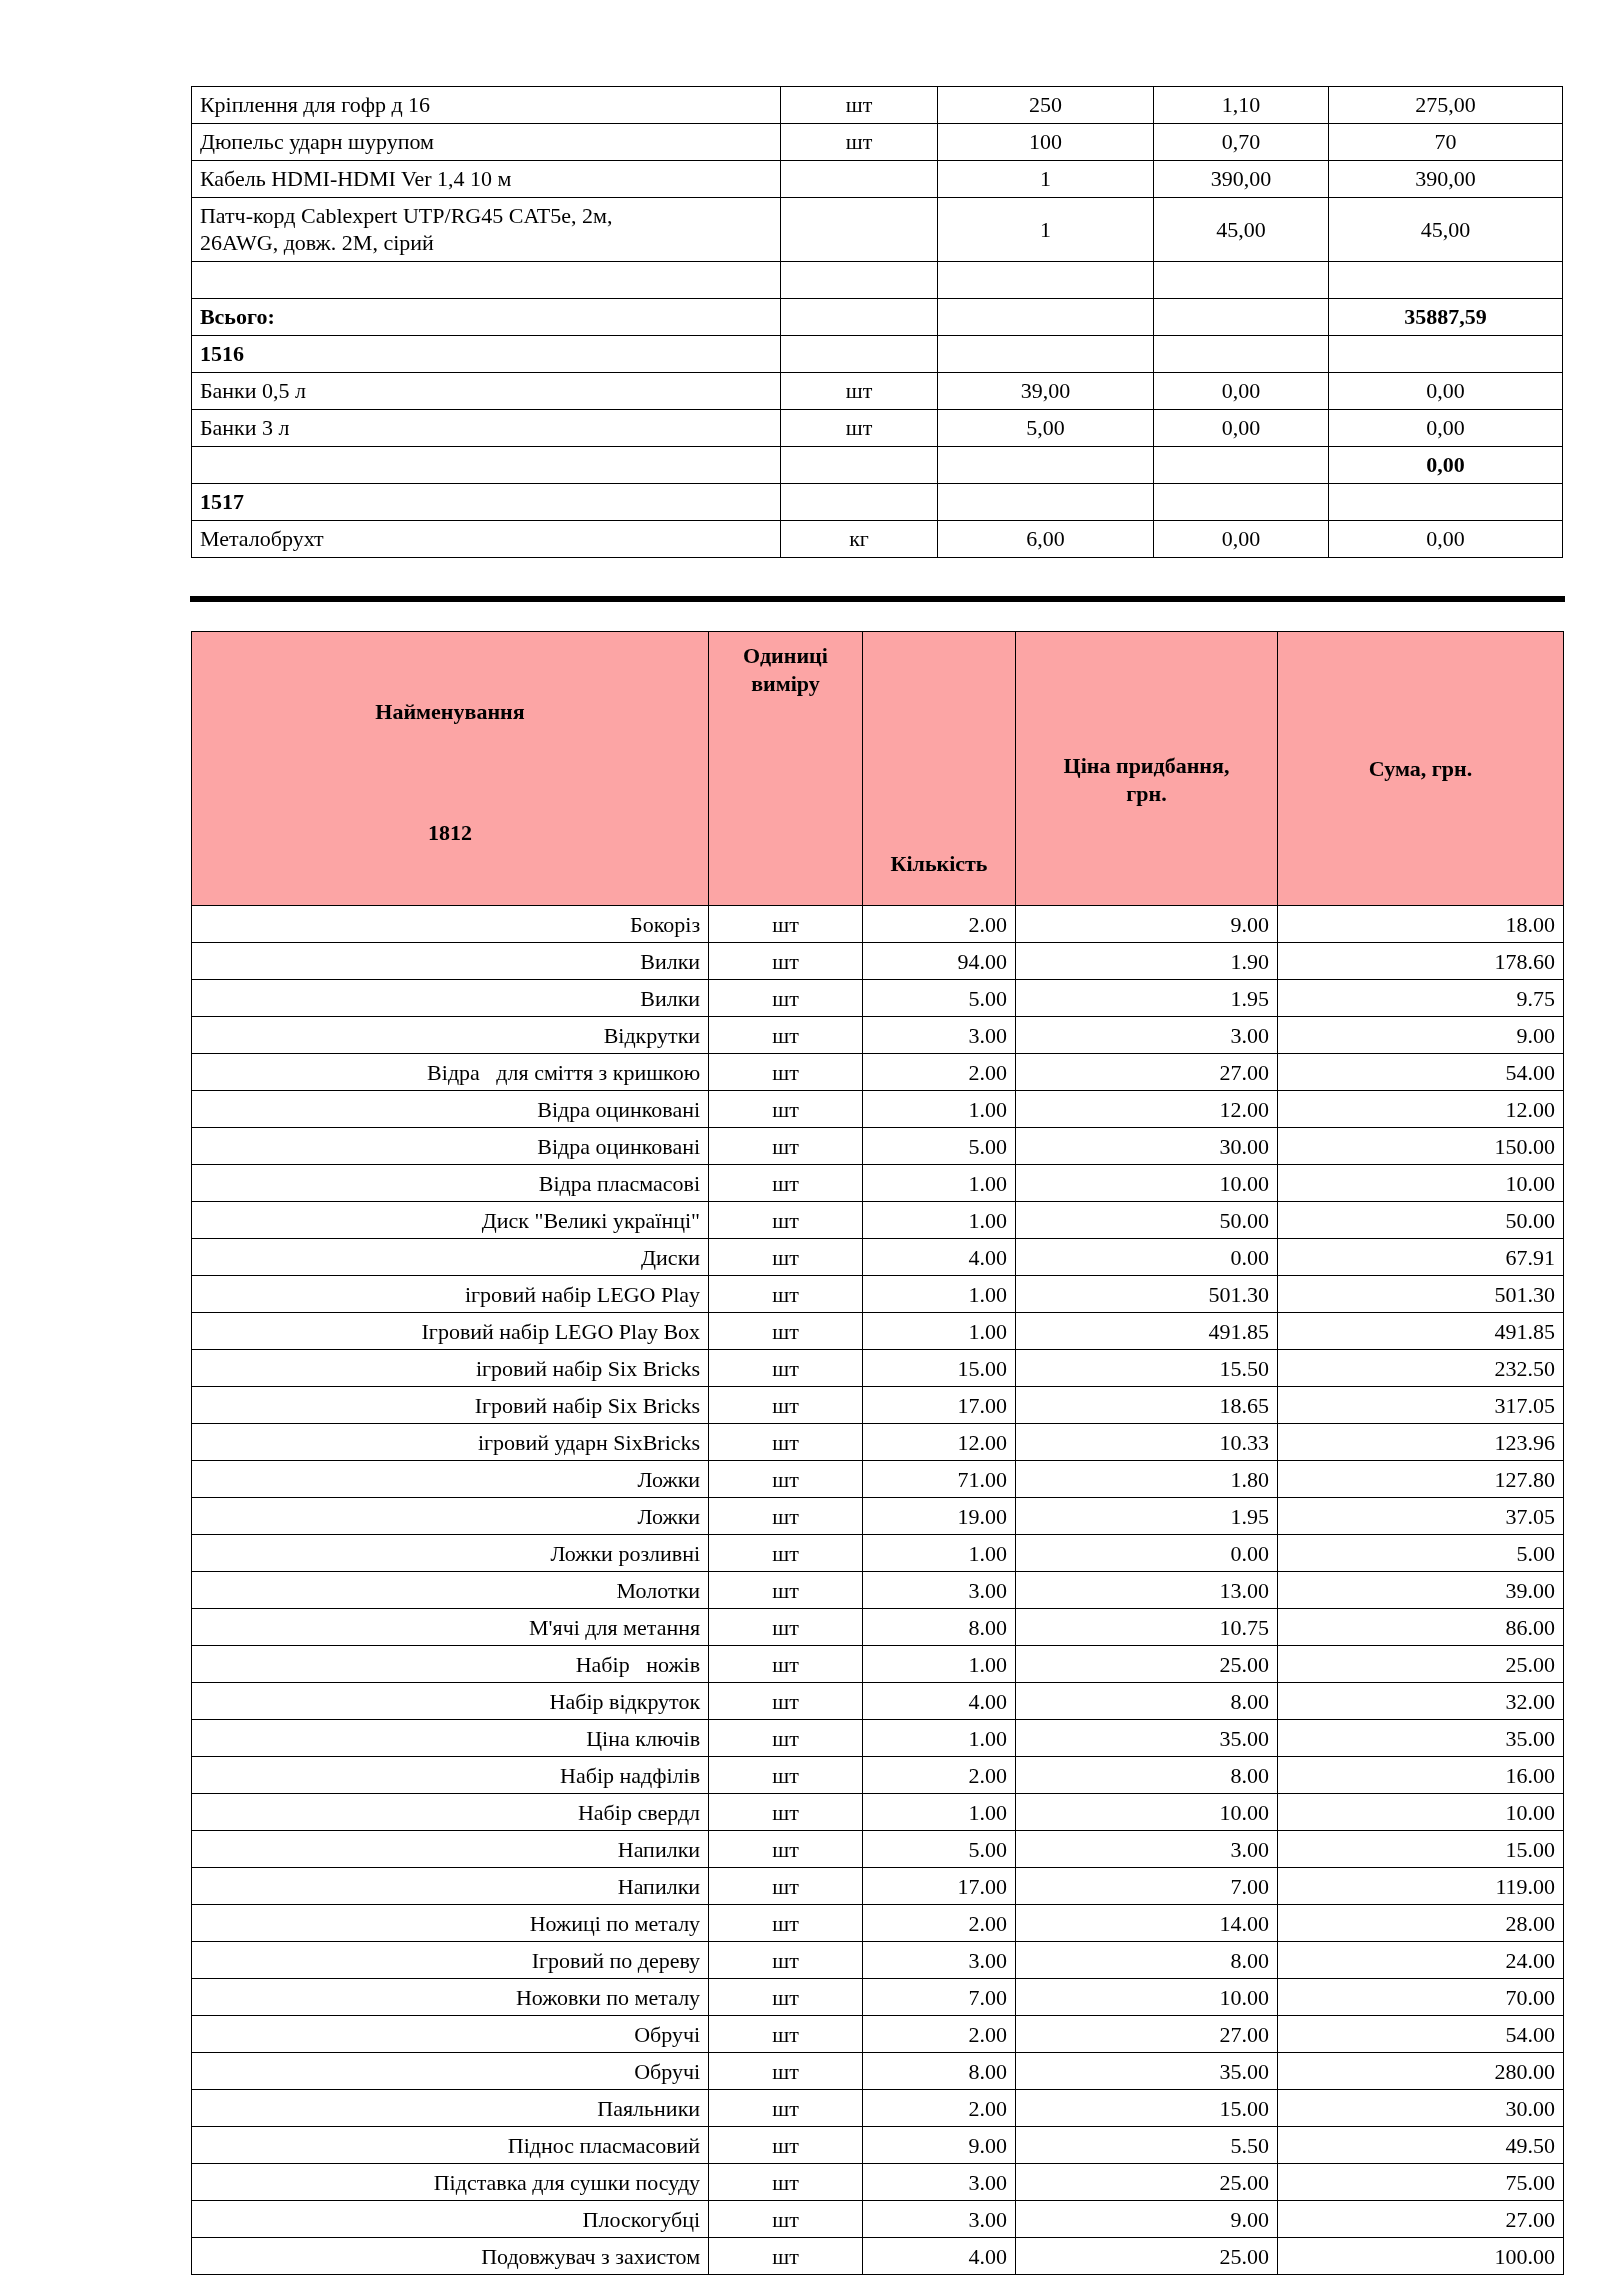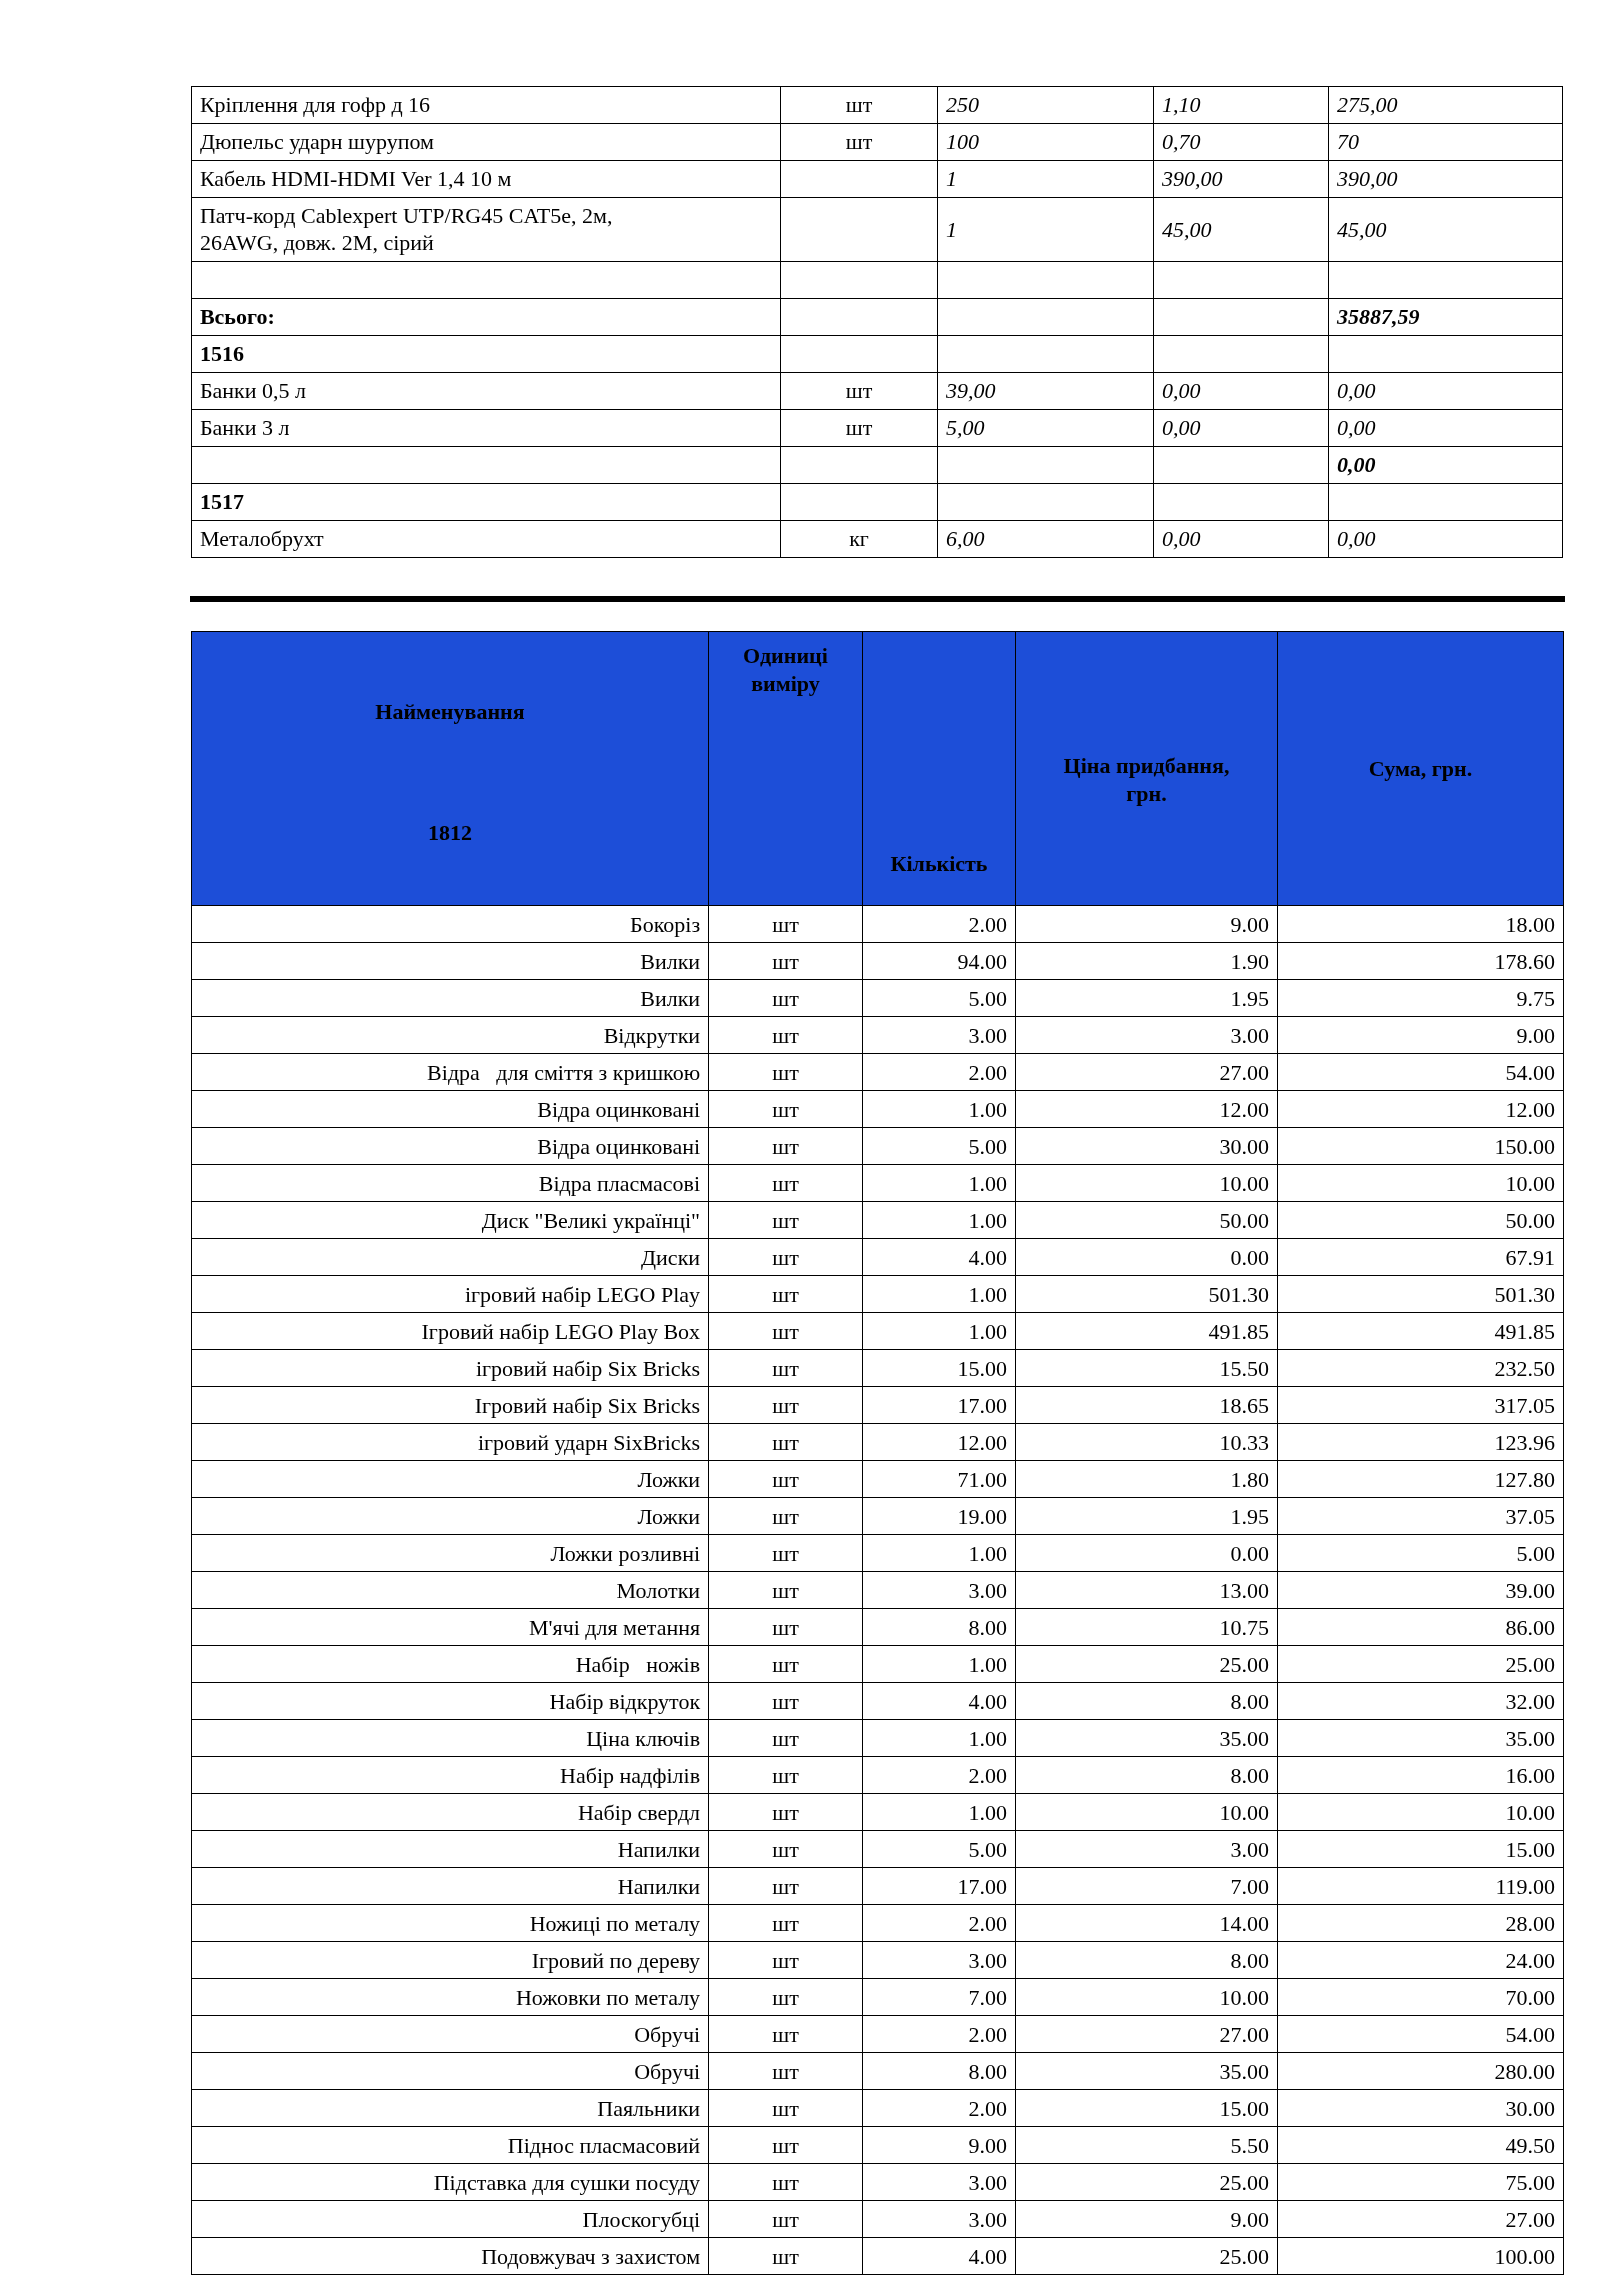--- a/index.html
+++ b/index.html
@@ -24,33 +24,33 @@
     white-space: pre-wrap;
     word-wrap: break-word;
   }
   .b { font-weight: bold; }
 
   
   .top-table .c-name  { text-align: left; }
   .top-table .c-unit  { text-align: center; }
   .top-table .c-qty,
   .top-table .c-price,
-  .top-table .c-sum   { text-align: left; font-style: italic; }
+  .top-table .c-sum   { text-align: center; }
 
   
   .divider {
     width: 1375px;
     height: 5.9px;
     background: #000;
     margin: 38px 0 29px -1.3px;
   }
 
   
   .bottom-table thead th {
-    background: #1d4ed8;
+    background: #fca5a5;
     font-weight: bold;
     text-align: center;
     height: 128px;
   }
   .bottom-table thead th.h-name { vertical-align: middle; padding-top: 11.8px; }
   .bottom-table thead th.h-name .hdr-section { margin-top: 38px; }
   .bottom-table thead th.h-unit { vertical-align: top; padding-top: 10.5px; }
   .bottom-table thead th.h-qty  { vertical-align: bottom; padding-bottom: 27.5px; }
   .bottom-table thead th.h-price{ vertical-align: middle; padding-top: 26px; }
   .bottom-table thead th.h-sum  { vertical-align: middle; }

